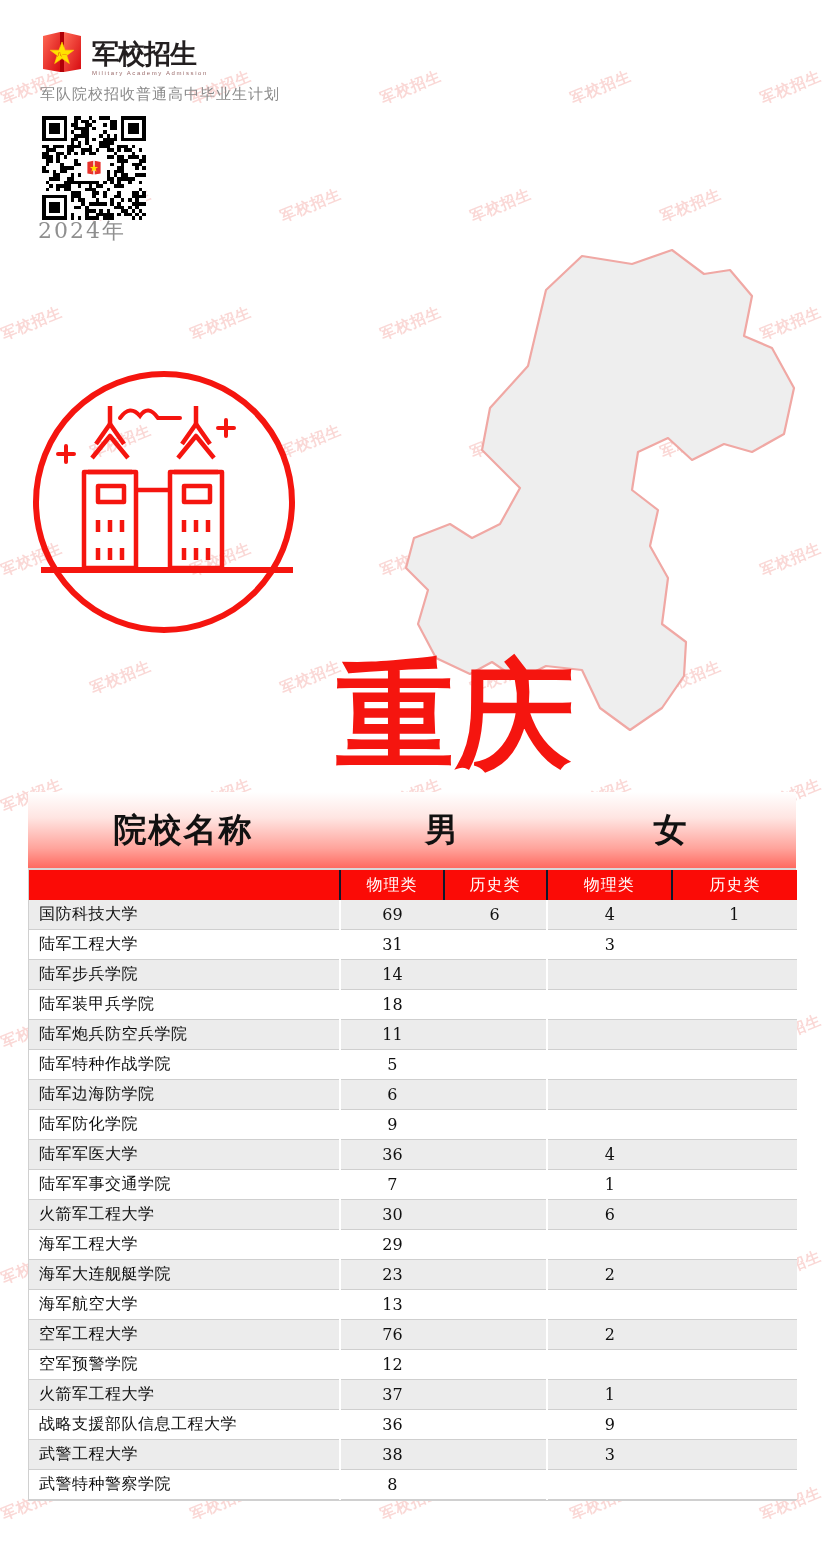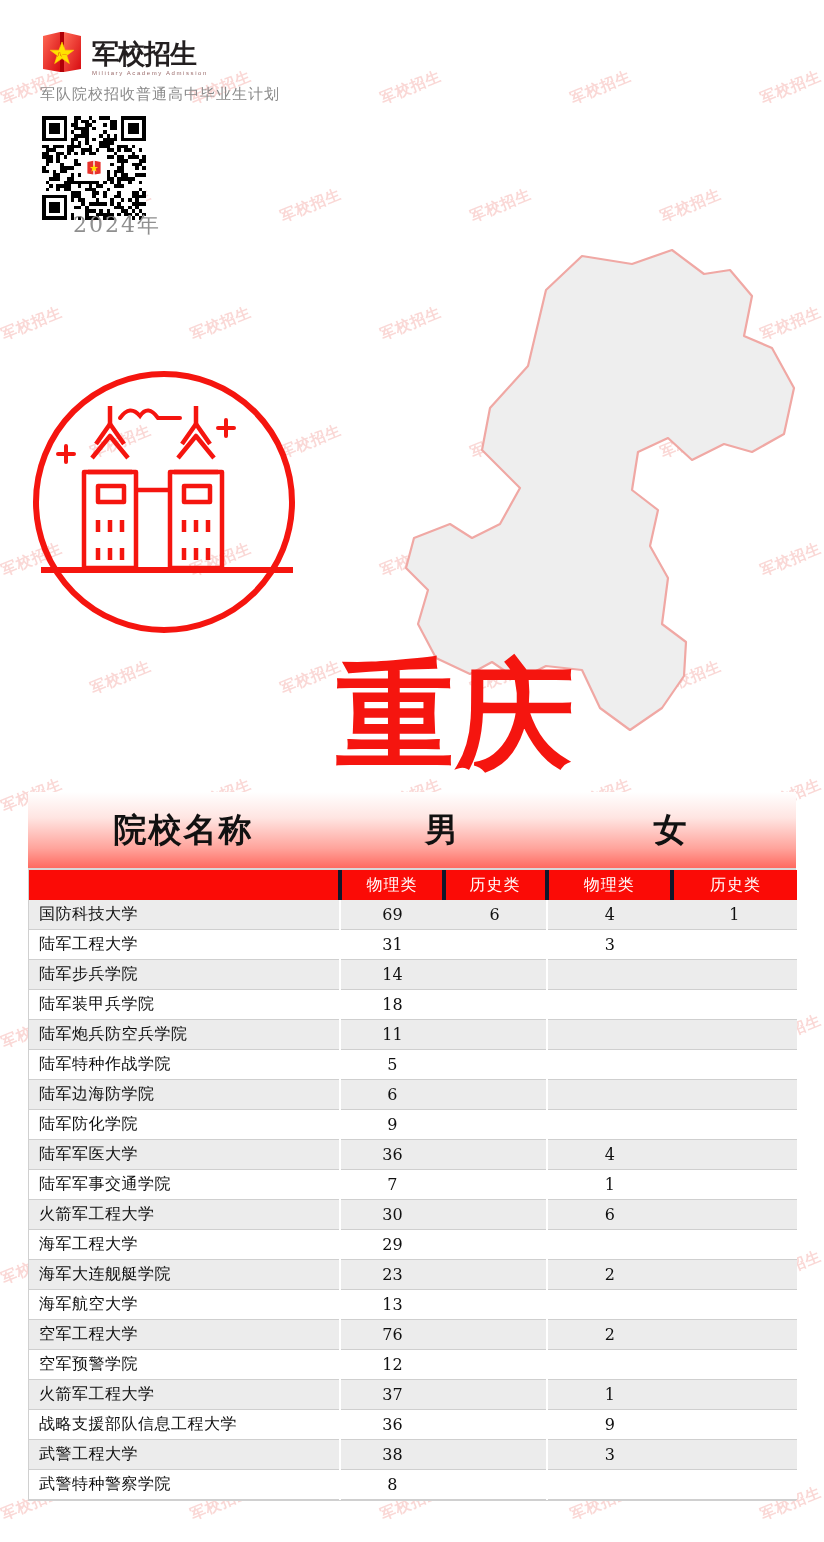--- a/index.html
+++ b/index.html
@@ -24,23 +24,23 @@
   .brand-en{font-family:"Liberation Sans",sans-serif;font-size:6px;color:#9a6b6b;
             letter-spacing:1.6px;margin-top:3px;line-height:1;}
   .sub-title{font-family:"DejaVu Serif","Liberation Serif",serif;font-size:15px;
              color:#8a8a8a;letter-spacing:1px;margin-top:9px;white-space:nowrap;}
 
   
   .qr-wrap{position:absolute;left:40px;top:116px;width:108px;height:104px;z-index:4;}
   .qr-badge{position:absolute;left:50%;top:50%;width:19px;height:18px;
             transform:translate(-50%,-50%);background:#fff;border-radius:2px;
             display:flex;align-items:center;justify-content:center;}
-  .year{position:absolute;left:38px;top:210px;z-index:4;
+  .year{position:absolute;left:38px;top:216px;z-index:4;
         font-family:"DejaVu Serif","Liberation Serif",serif;font-size:22px;
-        color:#8f8f8f;letter-spacing:2px;margin-left:35px;}
+        color:#8f8f8f;letter-spacing:2px;}
 
   
   .hero{position:absolute;left:0;top:238px;width:824px;height:545px;z-index:2;}
   .map-svg{position:absolute;right:12px;top:0;}
   .emblem{position:absolute;left:28px;top:128px;width:272px;height:272px;}
   .city-cn{position:absolute;left:336px;top:418px;font-family:"DejaVu Sans",sans-serif;
            font-weight:bold;font-size:118px;line-height:1;color:#f5150f;
            letter-spacing:2px;z-index:3;}
   .rule{position:absolute;left:60px;top:574px;width:700px;height:5px;
         background:#f5150f;z-index:3;}
@@ -59,21 +59,21 @@
   .gh-name span,.gh-m span,.gh-f span{font-family:"DejaVu Sans",sans-serif;
         font-weight:bold;font-size:33px;color:#111;letter-spacing:2px;margin-top:16px;}
 
   table.plan{border-collapse:collapse;width:768px;table-layout:fixed;}
   table.plan col.c0{width:311px;}
   table.plan col.c1,table.plan col.c2{width:103px;}
   table.plan col.c3,table.plan col.c4{width:125px;}
 
   table.plan thead th{background:#fb0b06;color:#fff;font-family:"DejaVu Serif","Liberation Serif",serif;
       font-size:16px;font-weight:normal;height:28px;text-align:center;
-      border-right:4px solid #0f172a;letter-spacing:1px;}
+      border-right:2px solid #0f172a;letter-spacing:1px;}
   table.plan thead th.blank{background:#fb0b06;}
   table.plan thead th:last-child{border-right:none;}
 
   table.plan tbody td{height:27px;font-family:"DejaVu Serif","Liberation Serif",serif;
       font-size:16px;color:#101010;border-bottom:1px solid #cfcfcf;}
   table.plan tbody td.nm{text-align:left;padding-left:10px;letter-spacing:.5px;}
   table.plan tbody td.num{text-align:center;}
   table.plan tbody tr:nth-child(odd) td{background:#ececec;}
   table.plan tbody tr:nth-child(even) td{background:#ffffff;}
   table.plan tbody td.sep-l{border-left:2px solid #ffffff;}

